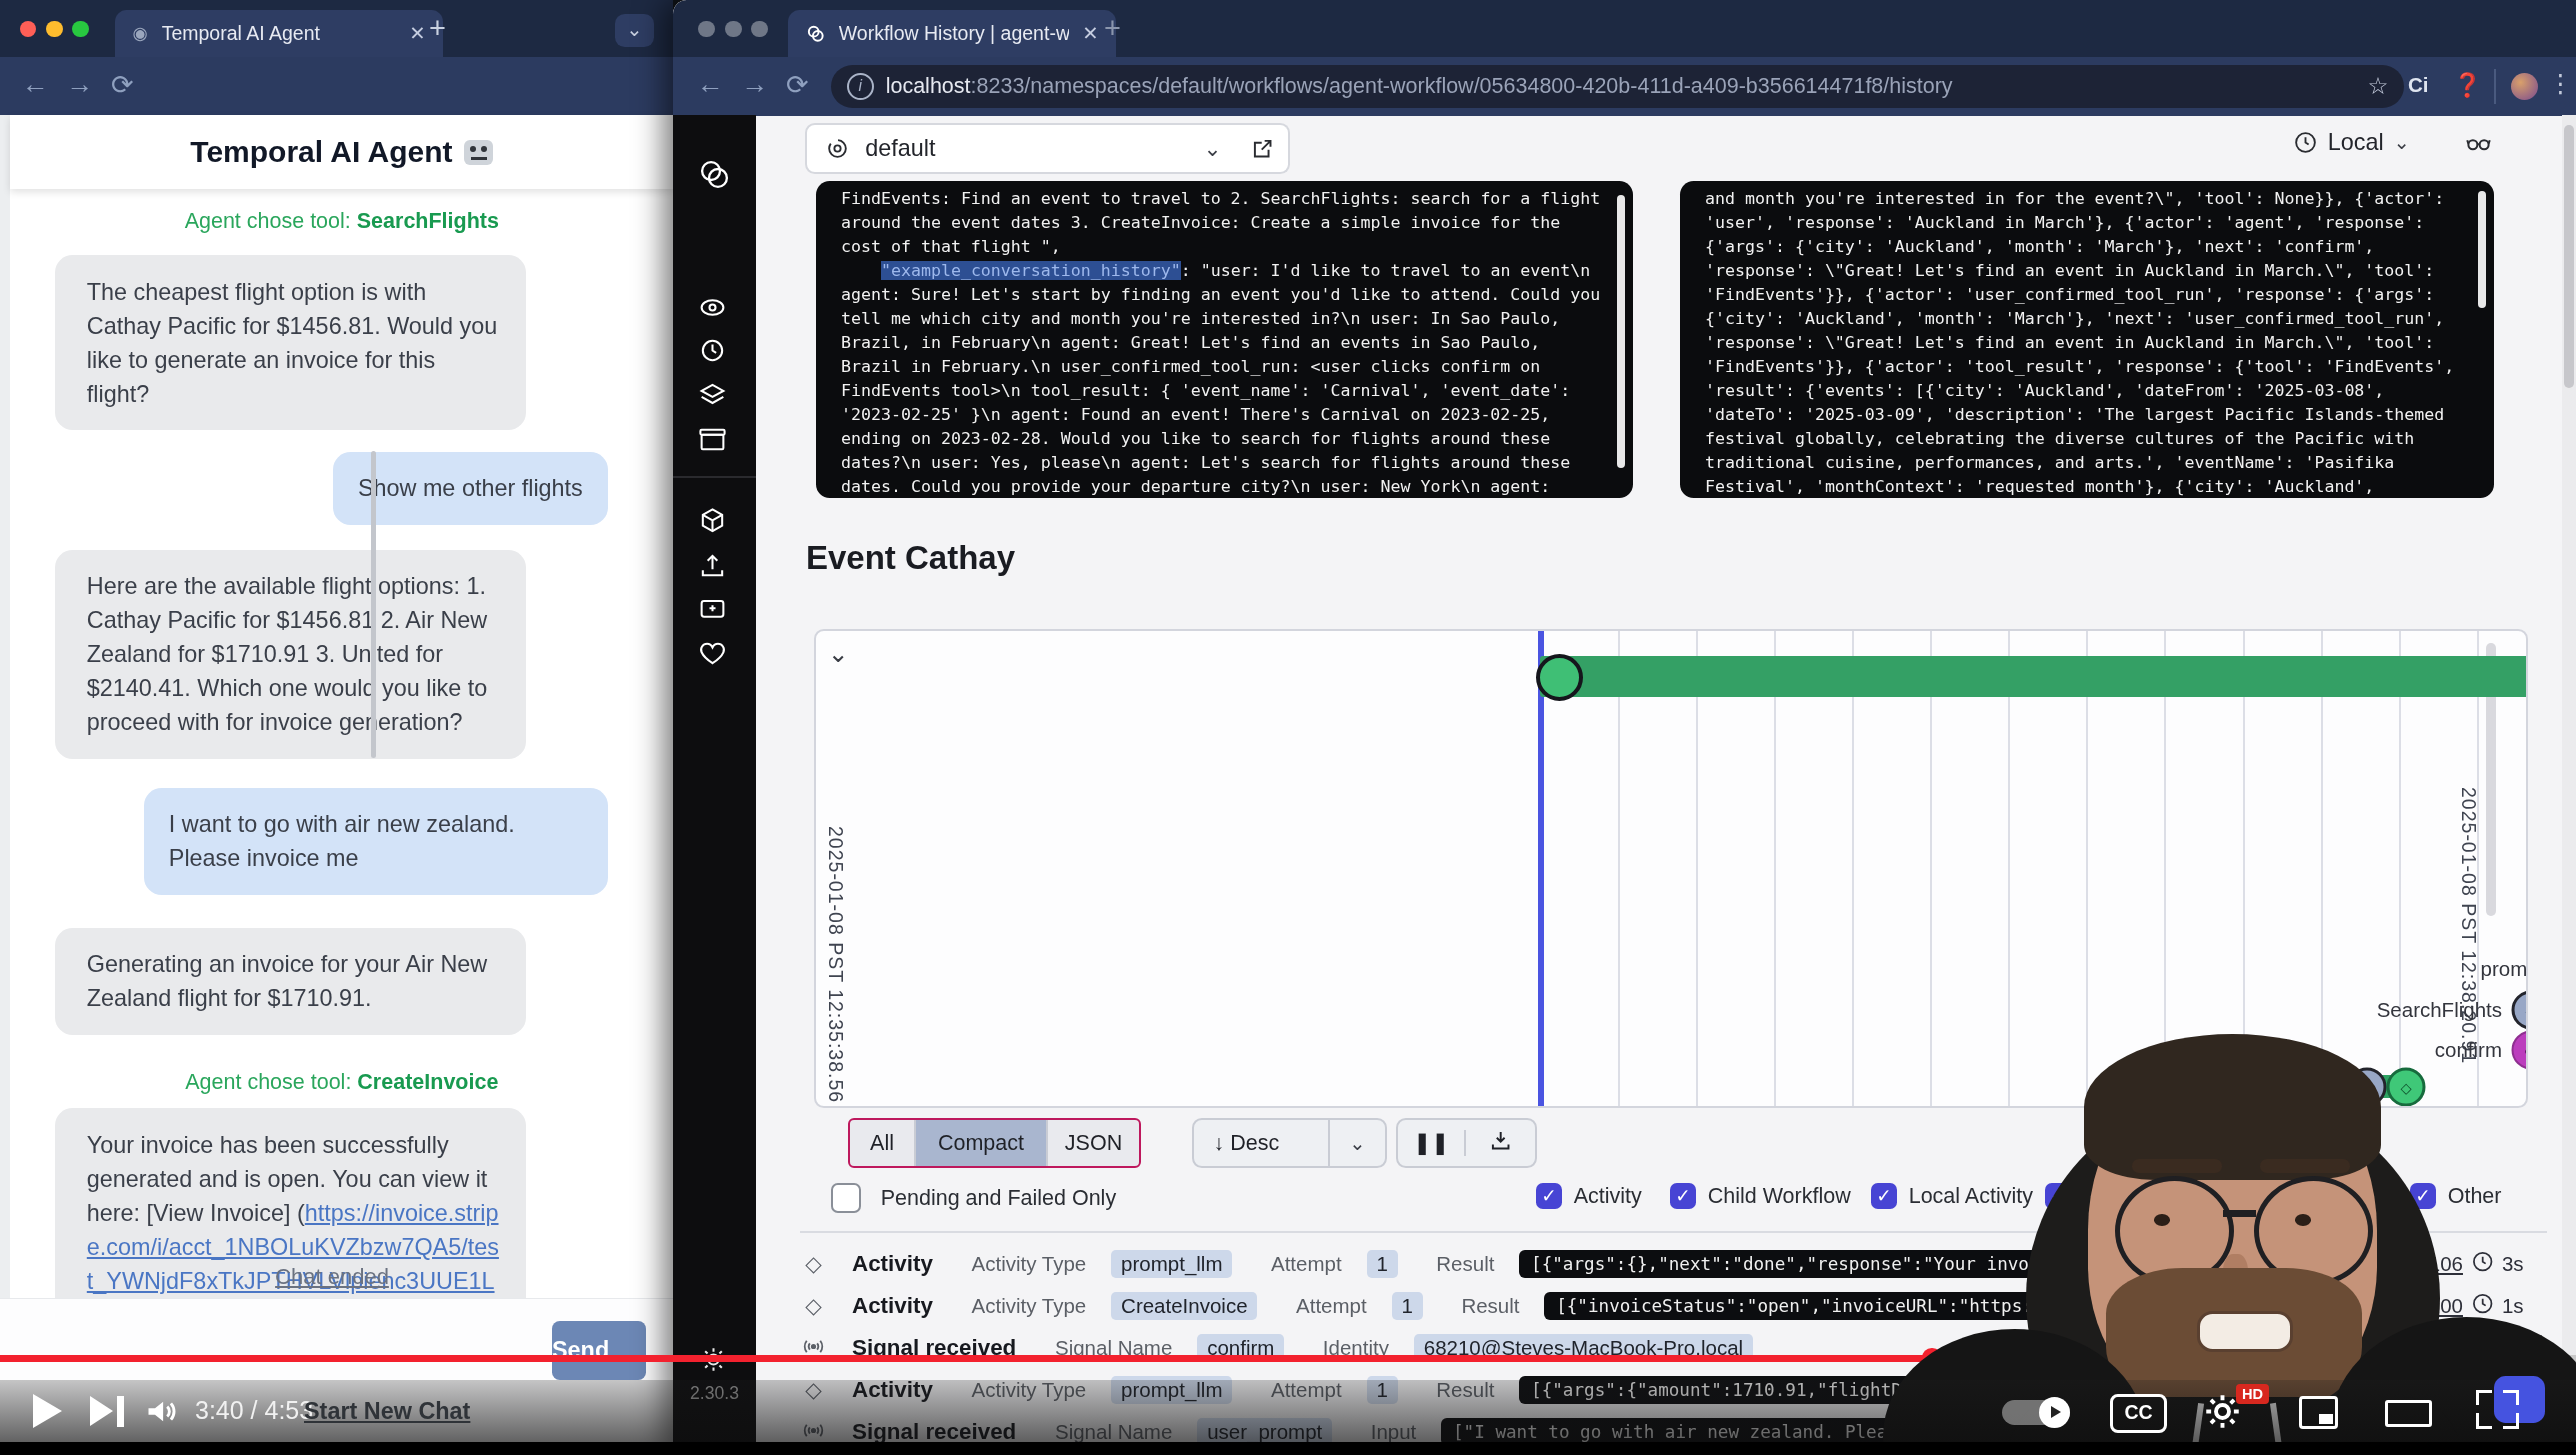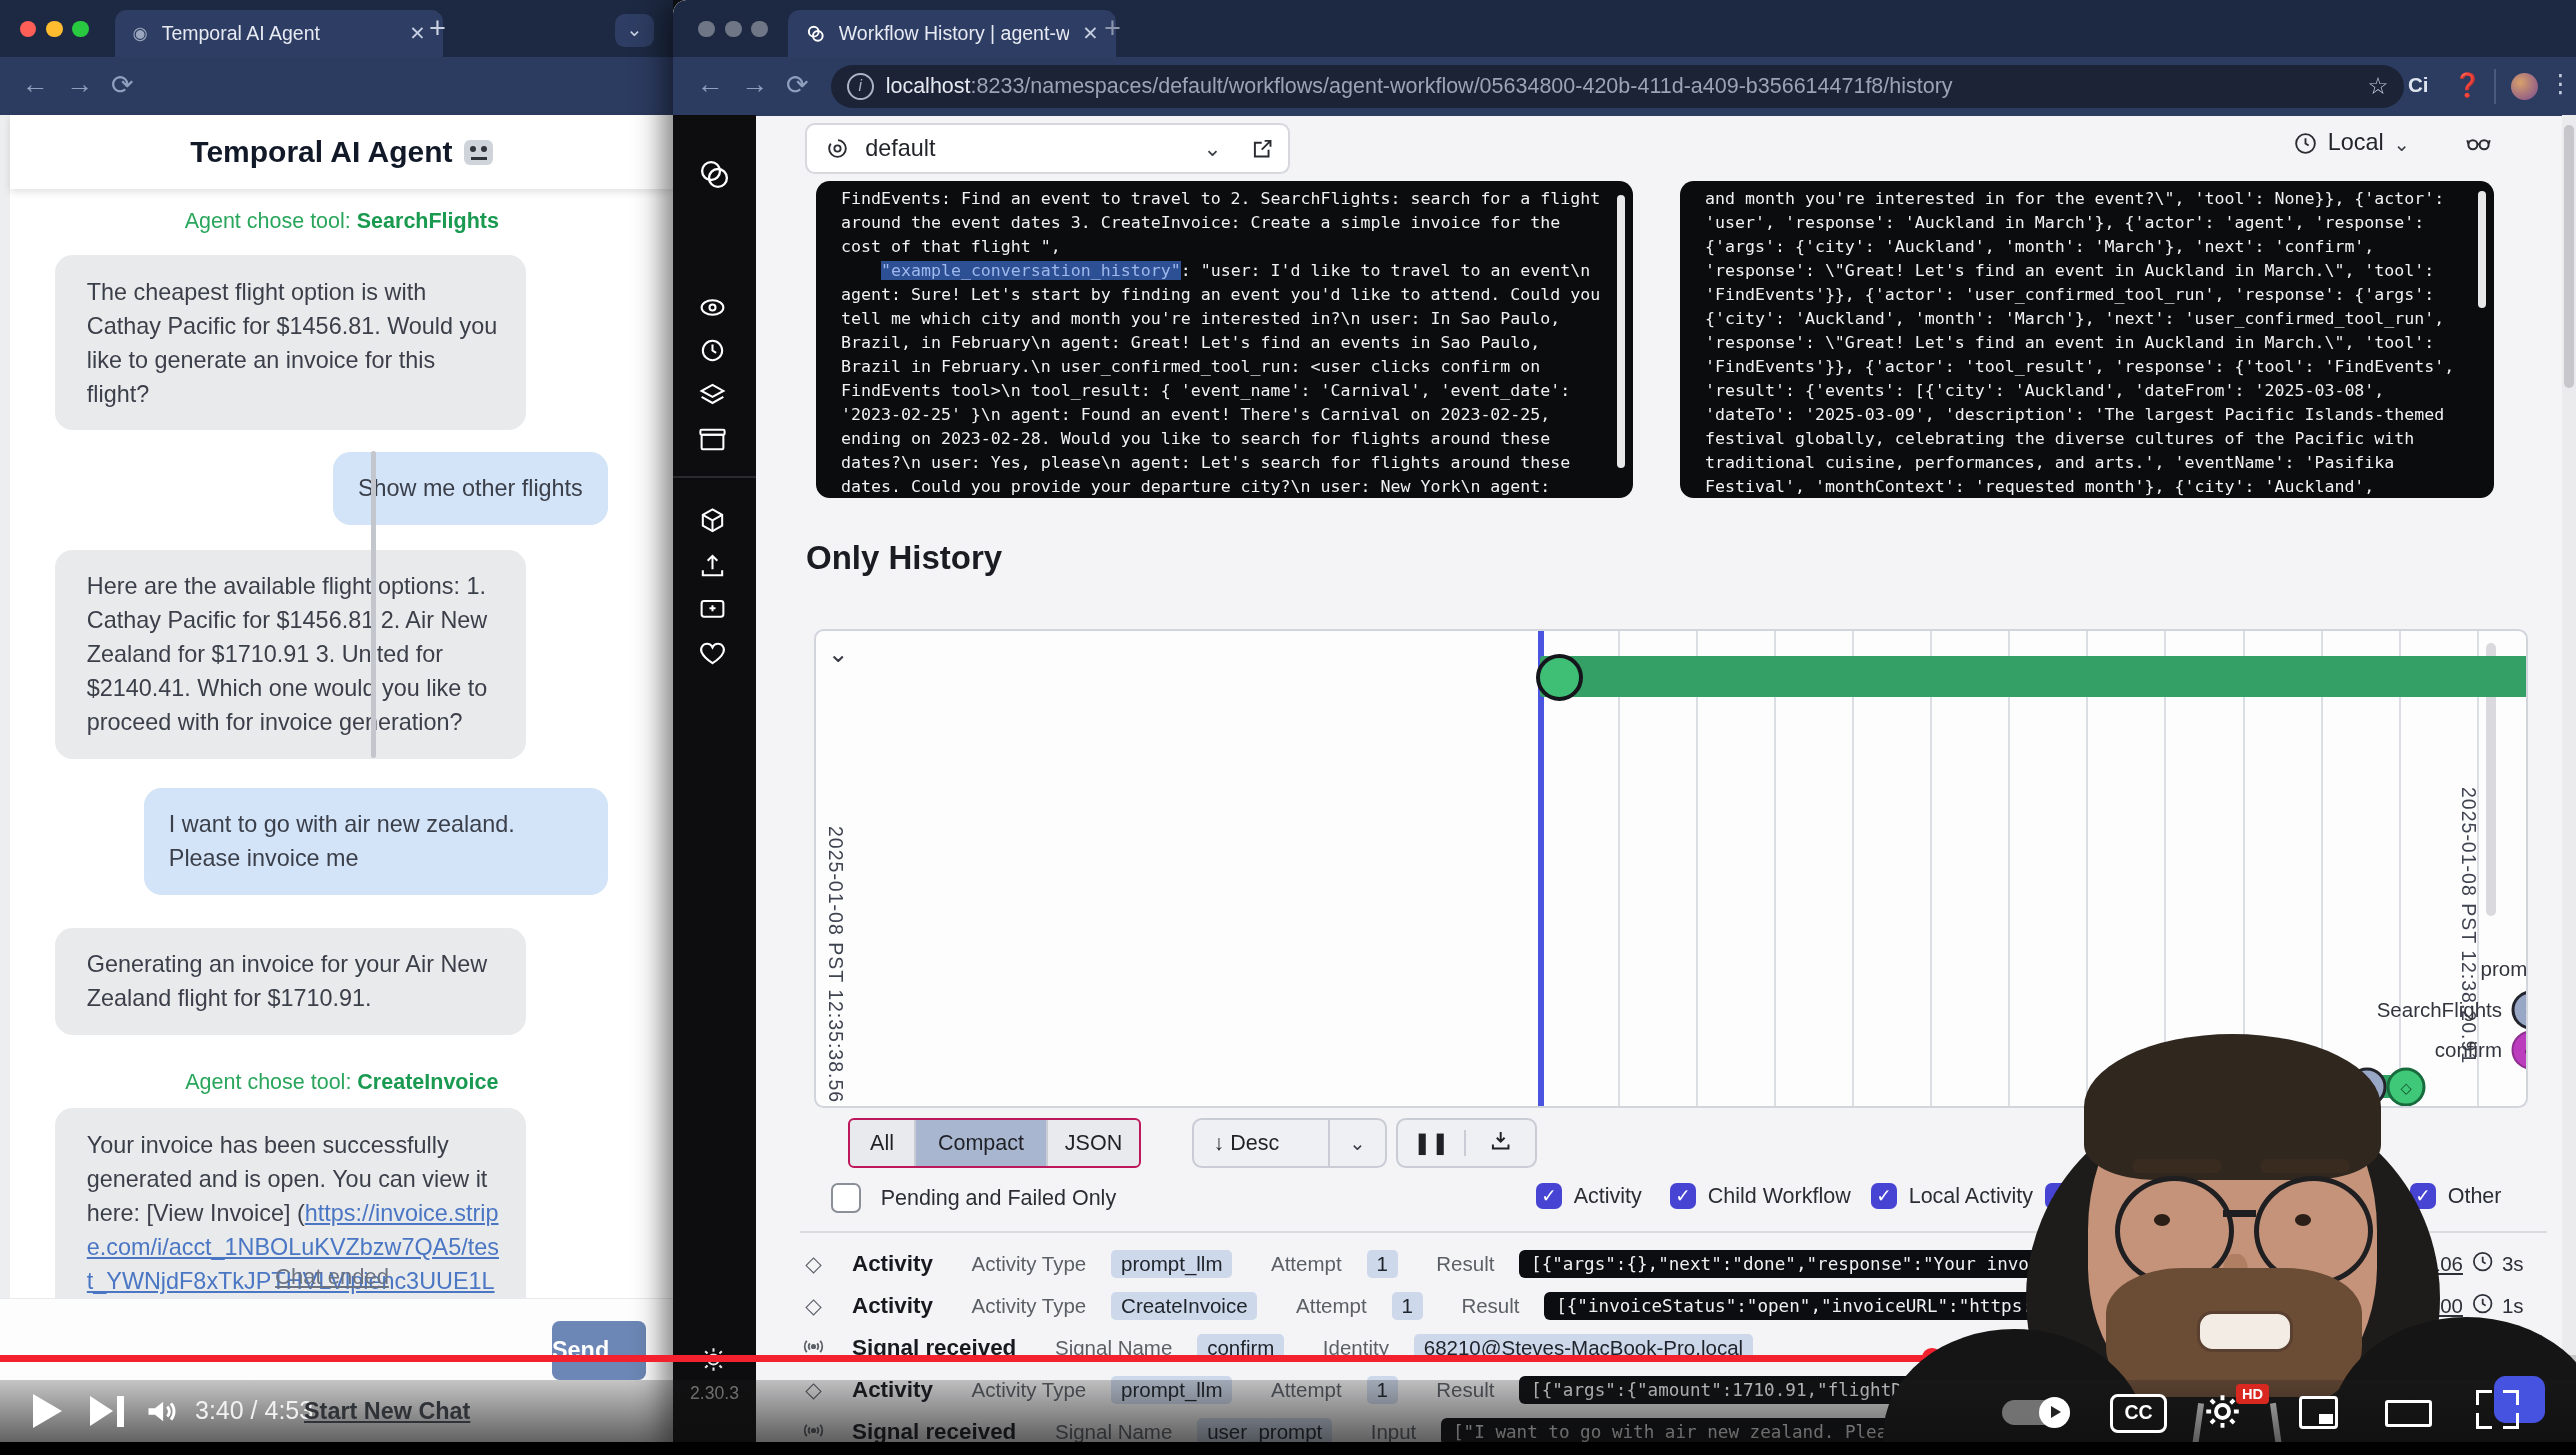--- a/index.html
+++ b/index.html
@@ -202,21 +202,21 @@
           <circle cx="12" cy="12" r="3"></circle>
         </svg>
       <span style="margin-left:15.6px;font-size:23.4px;color:#23252b;">default</span>
       <span style="margin-left:auto;margin-right:17.6px;color:#3a3d45;font-size:21.5px;">⌄</span>
     </div>
     <div class="abs whitebtn" style="left:564px;top:123px;width:51px;height:47px;border-left:none;border-radius:0 9.8px 9.8px 0;justify-content:center;">
       <svg width="23.4" height="23.4" viewBox="0 0 24 24" fill="none" stroke="#2a2c31" stroke-width="2">
           <path d="M14 4h6v6M20 4l-9 9M18 13v7H4V6h7"></path>
         </svg>
     </div>
-    <div class="abs" style="left:1620px;top:129px;display:flex;align-items:flex-end;gap:9.8px;">
+    <div class="abs" style="left:1620px;top:129px;display:flex;align-items:center;gap:9.8px;">
       <svg width="25" height="25" viewBox="0 0 24 24" fill="none" stroke="#2a2c31" stroke-width="1.8">
           <circle cx="12" cy="12" r="9"></circle>
           <path d="M12 7v5l3 2"></path>
         </svg>
       <span style="font-size:23.4px;color:#23252b;">Local</span>
       <span style="color:#3a3d45;font-size:19.5px;">⌄</span>
     </div>
     <div class="abs" style="left:1791px;top:129px;">
       <svg width="29" height="27" viewBox="0 0 24 24" fill="none" stroke="#2a2c31" stroke-width="1.8">
           <circle cx="7" cy="14" r="4"></circle>
@@ -231,21 +231,21 @@
     <div class="abs card-dark" style="left:143px;top:65px;width:817px;height:317px;padding:0;top:181px;">
       <div class="codetext" style="padding:5.9px 25px 17.6px 25px;width:766px;"><span>FindEvents: Find an event to travel to 2. SearchFlights: search for a flight around the event dates 3. CreateInvoice: Create a simple invoice for the cost of that flight ",
     </span><span class="hl">"example_conversation_history"</span><span>: "user: I'd like to travel to an event\n agent: Sure! Let's start by finding an event you'd like to attend. Could you tell me which city and month you're interested in?\n user: In Sao Paulo, Brazil, in February\n agent: Great! Let's find an events in Sao Paulo, Brazil in February.\n user_confirmed_tool_run: &lt;user clicks confirm on FindEvents tool&gt;\n tool_result: { 'event_name': 'Carnival', 'event_date': '2023-02-25' }\n agent: Found an event! There's Carnival on 2023-02-25, ending on 2023-02-28. Would you like to search for flights around these dates?\n user: Yes, please\n agent: Let's search for flights around these dates. Could you provide your departure city?\n user: New York\n agent: Thanks, searching for</span></div>
       <div class="abs" style="right:7.8px;top:13.7px;width:7.8px;height:273px;border-radius:3.9px;background:#e8e8e8;"></div>
     </div>
     <div class="abs card-dark" style="left:1007px;top:181px;width:814px;height:317px;">
       <div class="codetext" style="padding:5.9px 25px 17.6px 25px;width:763px;">and month you're interested in for the event?\", 'tool': None}}, {'actor': 'user', 'response': 'Auckland in March'}, {'actor': 'agent', 'response': {'args': {'city': 'Auckland', 'month': 'March'}, 'next': 'confirm', 'response': \"Great! Let's find an event in Auckland in March.\", 'tool': 'FindEvents'}}, {'actor': 'user_confirmed_tool_run', 'response': {'args': {'city': 'Auckland', 'month': 'March'}, 'next': 'user_confirmed_tool_run', 'response': \"Great! Let's find an event in Auckland in March.\", 'tool': 'FindEvents'}}, {'actor': 'tool_result', 'response': {'tool': 'FindEvents', 'result': {'events': [{'city': 'Auckland', 'dateFrom': '2025-03-08', 'dateTo': '2025-03-09', 'description': 'The largest Pacific Islands-themed festival globally, celebrating the diverse cultures of the Pacific with traditional cuisine, performances, and arts.', 'eventName': 'Pasifika Festival', 'monthContext': 'requested month'}, {'city': 'Auckland',</div>
       <div class="abs" style="right:7.8px;top:9.8px;width:7.8px;height:117px;border-radius:3.9px;background:#e8e8e8;"></div>
     </div>
 
-    <div class="abs" style="left:133px;top:539px;font-size:33px;font-weight:bold;color:#1a1c22;">Only History</div>
+    <div class="abs" style="left:133px;top:539px;font-size:33px;font-weight:bold;color:#1a1c22;">Event Cathay</div>
 
     <div class="abs" id="timeline" style="left:141px;top:629px;width:1710px;height:475px;background:#fdfdfe;border:2px solid #d3d5dd;border-radius:9.8px;overflow:hidden;">
 
       <span class="abs" style="left:11.7px;top:7.8px;color:#3a3d45;font-size:25px;">⌄</span>
       <div class="abs rot" style="left:7.8px;top:195px;">2025-01-08 PST 12:35:38.56</div>
       <div class="abs rot" style="left:1641px;top:156px;">2025-01-08 PST 12:38:20.91</div>
       <div class="abs" style="left:1670px;top:11.7px;width:9.8px;height:273px;border-radius:4.9px;background:#d9d9de;"></div>
     <div class="gridline" style="left: 724px;"></div>
         <div class="gridline" style="left: 802px;"></div>
         <div class="gridline" style="left: 880px;"></div>

